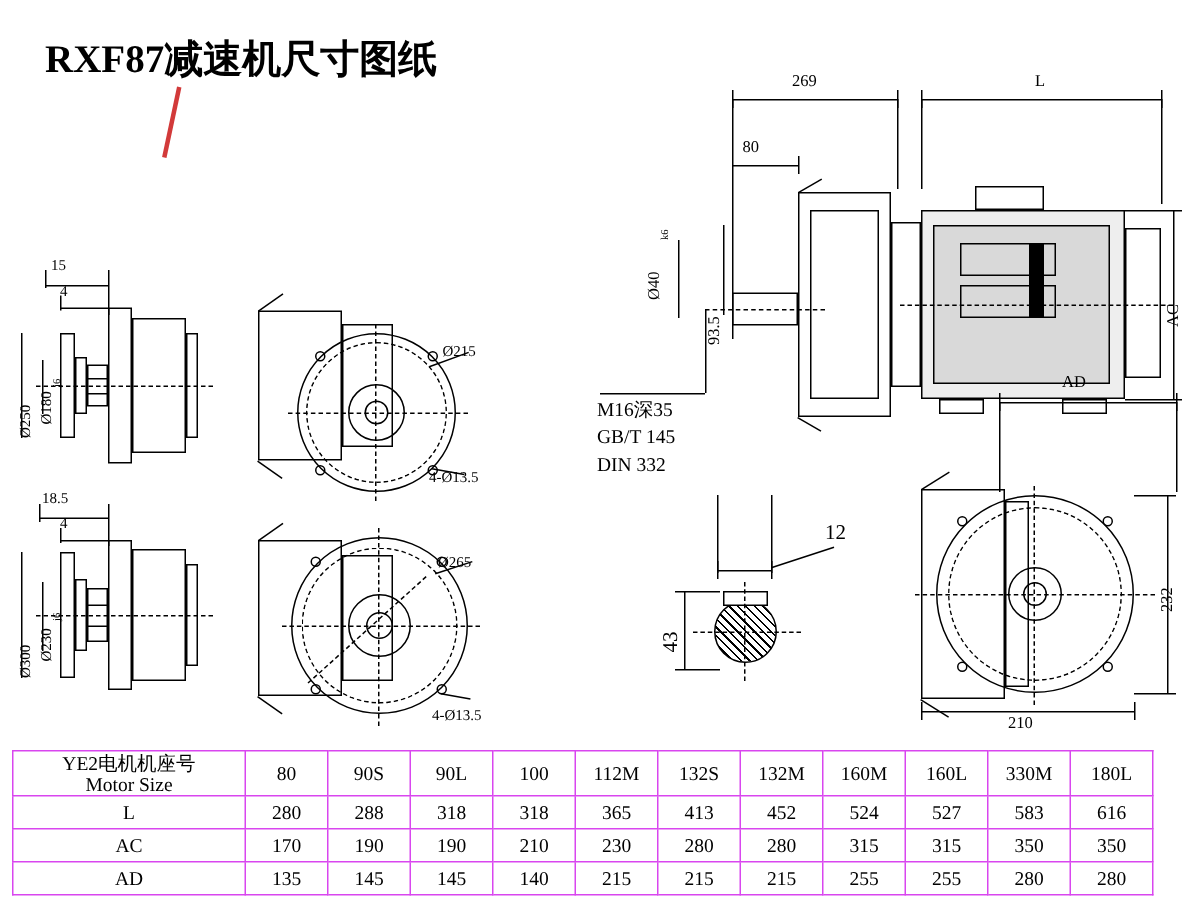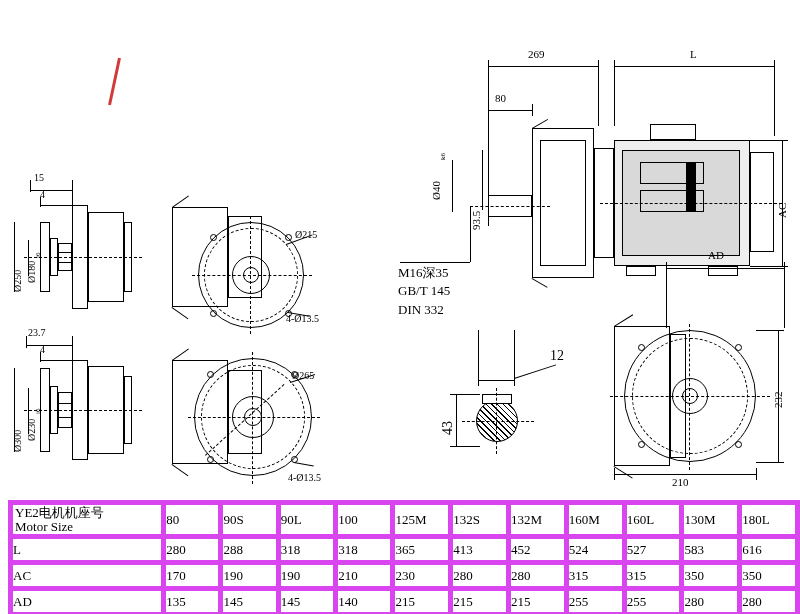--- a/index.html
+++ b/index.html
@@ -29,30 +29,31 @@
   .lbl{position:absolute;font-size:11px;font-family:"Liberation Serif",serif;white-space:nowrap;}
   .lbl-s{position:absolute;font-size:10px;font-family:"Liberation Serif",serif;white-space:nowrap;}
   .rot90{transform:rotate(-90deg);transform-origin:left top;}
   .hatch{background:repeating-linear-gradient(45deg,#000 0 1px,transparent 1px 4px);}
   .gray{background:#d9d9d9;}
   .lgray{background:#eee;}
 
   
   table.spec{position:absolute;left:8px;top:500px;border-collapse:collapse;
              font-family:"Liberation Serif",serif;}
-  table.spec td{border:5px solid #d946ef;font-size:13px;height:21px;padding:0;}
+  table.spec td{border:1px solid #d946ef;text-align:center;font-size:13px;height:21px;padding:0;}
   table.spec td.head{width:150px;font-size:13px;line-height:1.05;padding:1px 2px;}
   table.spec td.rowlab{width:150px;font-size:13px;}
   table.spec td.val{width:54px;}
 </style>
 </head>
 <body>
 
 <div class="root">
 
+  <div class="title">RXF87减速机尺寸图纸</div>
 
   <div class="logo-slash"></div>
 
   <div>
 
     <div class="ln h1" style="left:30px;top:190px;width:42px;"></div>
     <div class="ln v1" style="left:30px;top:180px;height:12px;"></div>
     <div class="ln v1" style="left:72px;top:180px;height:30px;"></div>
     <div class="lbl-s" style="left:34px;top:172px;">15</div>
     <div class="ln h1" style="left:40px;top:205px;width:32px;"></div>
@@ -75,21 +76,21 @@
     <div class="dash" style="left:24px;top:257px;width:118px;"></div>
 
     <div class="ln h1" style="left:58px;top:252px;width:14px;"></div>
     <div class="ln h1" style="left:58px;top:262px;width:14px;"></div>
   </div>
 
   <div>
     <div class="ln h1" style="left:26px;top:345px;width:46px;"></div>
     <div class="ln v1" style="left:26px;top:336px;height:12px;"></div>
     <div class="ln v1" style="left:72px;top:336px;height:28px;"></div>
-    <div class="lbl-s" style="left:28px;top:327px;">23.7</div>
+    <div class="lbl-s" style="left:28px;top:327px;">18.5</div>
     <div class="ln h1" style="left:40px;top:360px;width:32px;"></div>
     <div class="ln v1" style="left:40px;top:352px;height:10px;"></div>
     <div class="lbl-s" style="left:40px;top:344px;">4</div>
 
     <div class="ln v1" style="left:14px;top:368px;height:84px;"></div>
     <div class="ln v1" style="left:28px;top:388px;height:46px;"></div>
     <div class="lbl-s rot90" style="left:12px;top:452px;">Ø300</div>
     <div class="lbl-s rot90" style="left:26px;top:441px;">Ø230</div>
     <div class="lbl-s rot90" style="left:34px;top:414px;font-size:7px;">j6</div>
 
@@ -280,26 +281,26 @@
     <tbody>
       <tr>
         <td class="head">
           <div>YE2电机机座号</div>
           <div>Motor Size</div>
         </td>
         <td class="val">80</td>
         <td class="val">90S</td>
         <td class="val">90L</td>
         <td class="val">100</td>
-        <td class="val">125M</td>
+        <td class="val">112M</td>
         <td class="val">132S</td>
         <td class="val">132M</td>
         <td class="val">160M</td>
         <td class="val">160L</td>
-        <td class="val">130M</td>
+        <td class="val">330M</td>
         <td class="val">180L</td>
       </tr>
       <tr>
         <td class="rowlab">L</td>
         <td class="val">280</td>
         <td class="val">288</td>
         <td class="val">318</td>
         <td class="val">318</td>
         <td class="val">365</td>
         <td class="val">413</td>

